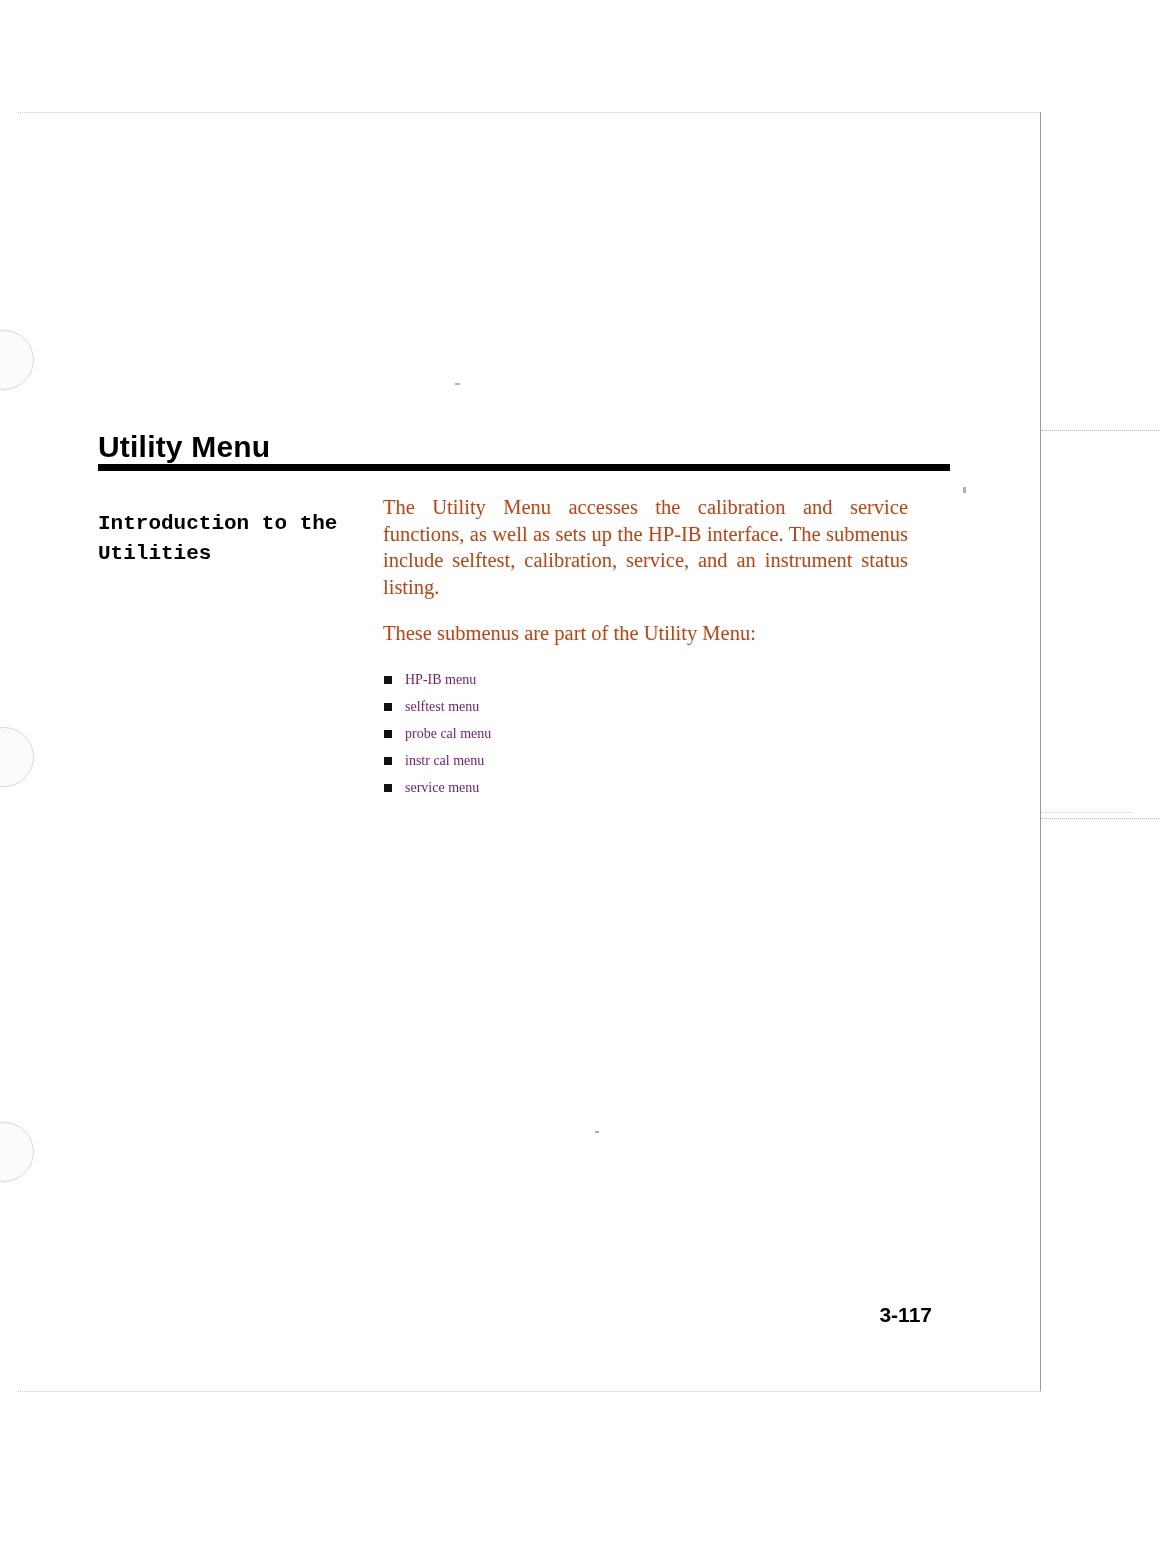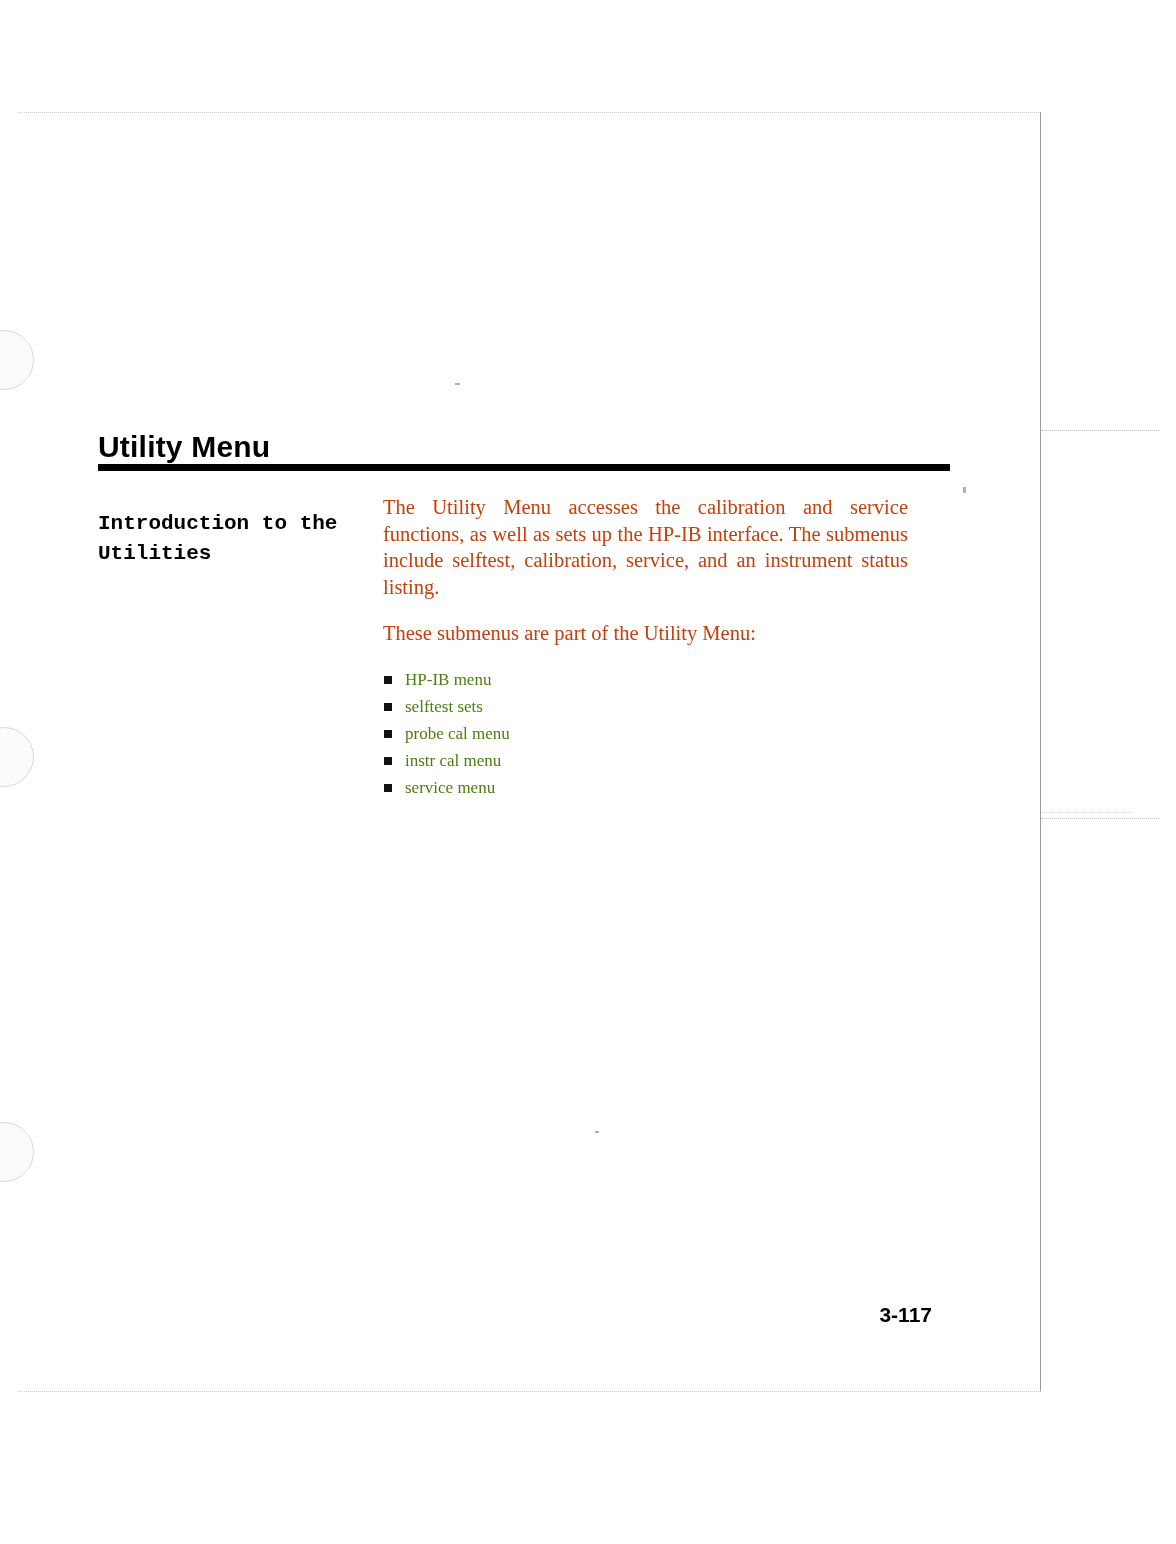--- a/index.html
+++ b/index.html
@@ -142,23 +142,23 @@
   .para.last { }
 
   .bullet-list {
     list-style: none;
     margin: 0;
     padding: 0;
   }
   .bullet-list li {
     position: relative;
     font-family: "Liberation Serif", serif;
-    font-size: 17px;
+    font-size: 14px;
     line-height: 26.5px;
-    color: #4d7c0f;
+    color: #701a75;
     padding-left: 22px;
     margin-bottom: 0.5px;
   }
   .bullet-list li .bullet {
     position: absolute;
     left: 1px;
     top: 9px;
     width: 8px;
     height: 8px;
     background: #111111;
@@ -201,21 +201,21 @@
   <div class="title-rule"></div>
 
   <h2 class="section-heading">Introduction to the Utilities</h2>
 
   <div class="body-col">
     <p class="para">The Utility Menu accesses the calibration and service functions, as well as sets up the HP-IB interface. The submenus include selftest, calibration, service, and an instrument status listing.</p>
     <p class="para last">These submenus are part of the Utility Menu:</p>
 
     <ul class="bullet-list">
       <li><span class="bullet"></span><span>HP-IB menu</span></li>
-      <li><span class="bullet"></span><span>selftest sets</span></li>
+      <li><span class="bullet"></span><span>selftest menu</span></li>
       <li><span class="bullet"></span><span>probe cal menu</span></li>
       <li><span class="bullet"></span><span>instr cal menu</span></li>
       <li><span class="bullet"></span><span>service menu</span></li>
     </ul>
   </div>
 
   <div class="page-number">3-117</div>
 
 </div>
 

